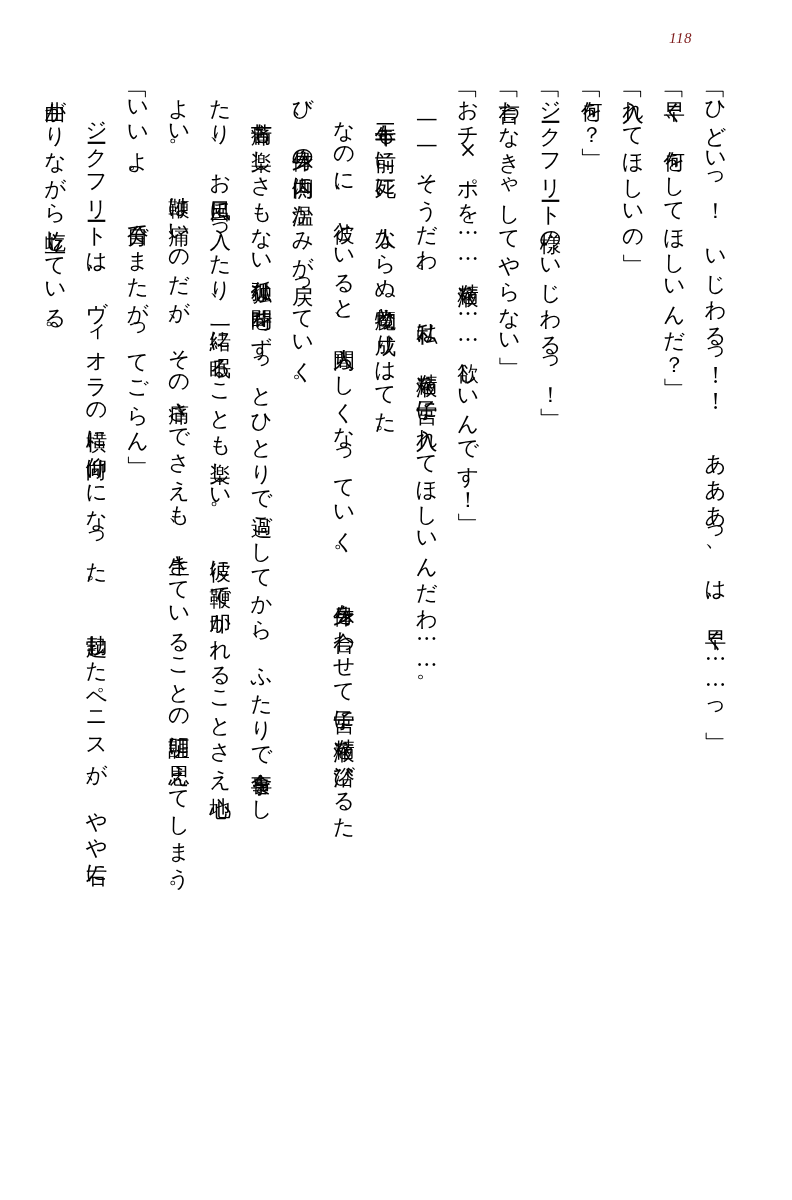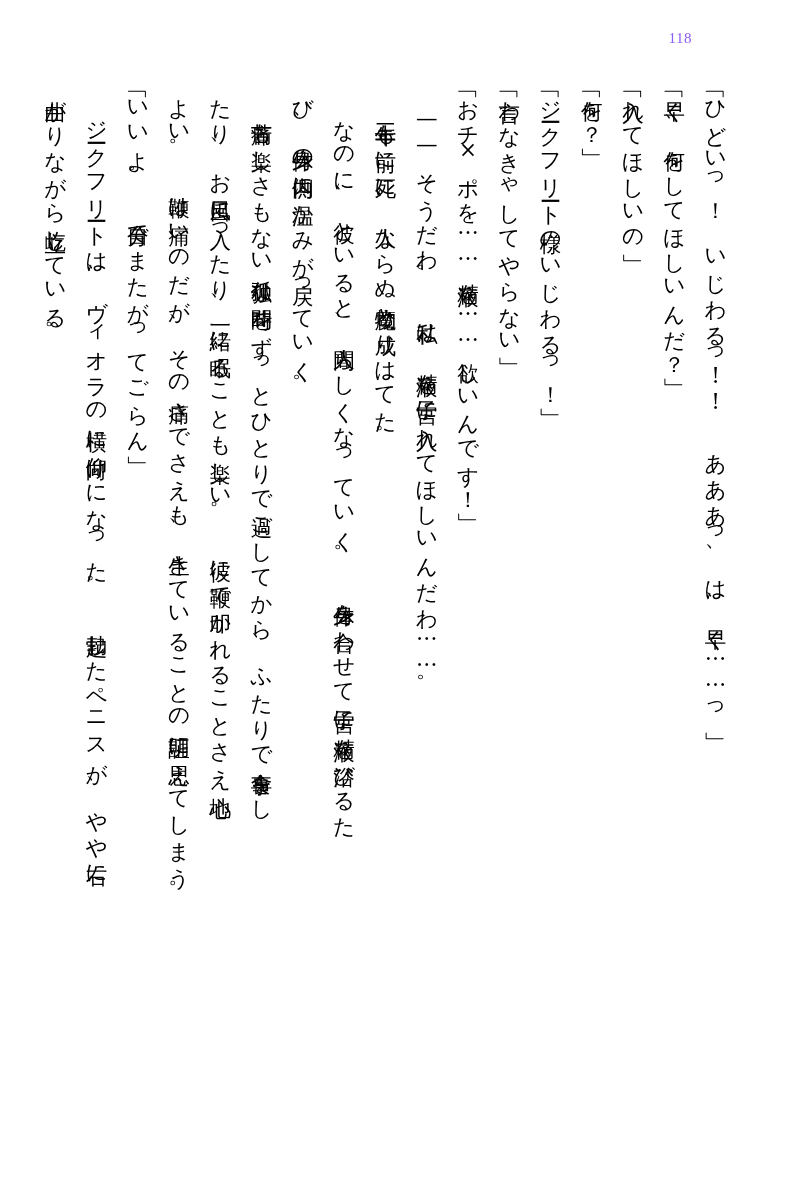--- a/index.html
+++ b/index.html
@@ -24,23 +24,24 @@
     height: 1200px;
     background: #ffffff;
   }
 
   
   #page-number {
     position: absolute;
     top: 30px;
     right: 100px;
     font-family: "Liberation Serif", "DejaVu Serif", serif;
+    font-style: italic;
     font-size: 15px;
     letter-spacing: 0.5px;
-    color: #8b5cf6;
+    color: #7f1d1d;
   }
 
   
   #text-block {
     position: absolute;
     top: 84px;
     right: 56px;
     left: 52px;
     height: 1078px;
     writing-mode: vertical-rl;

